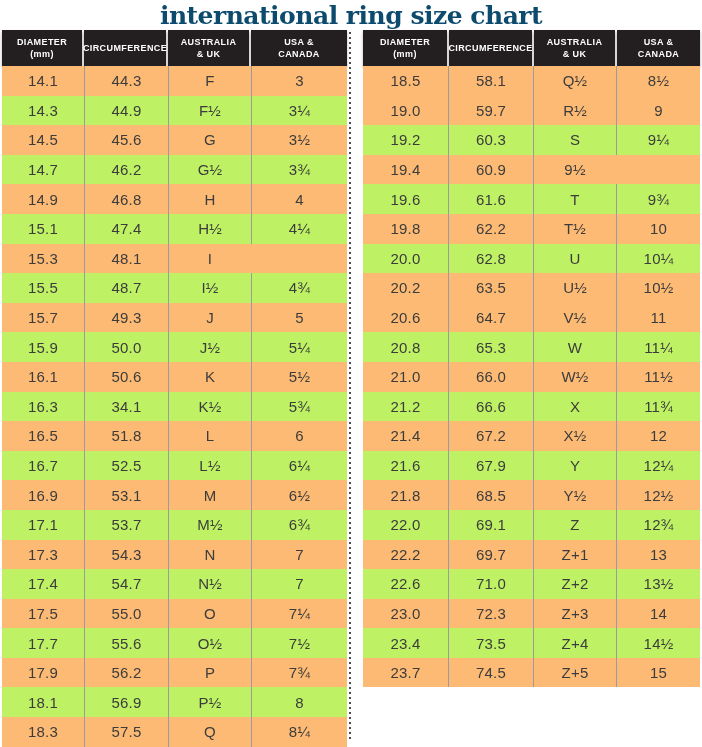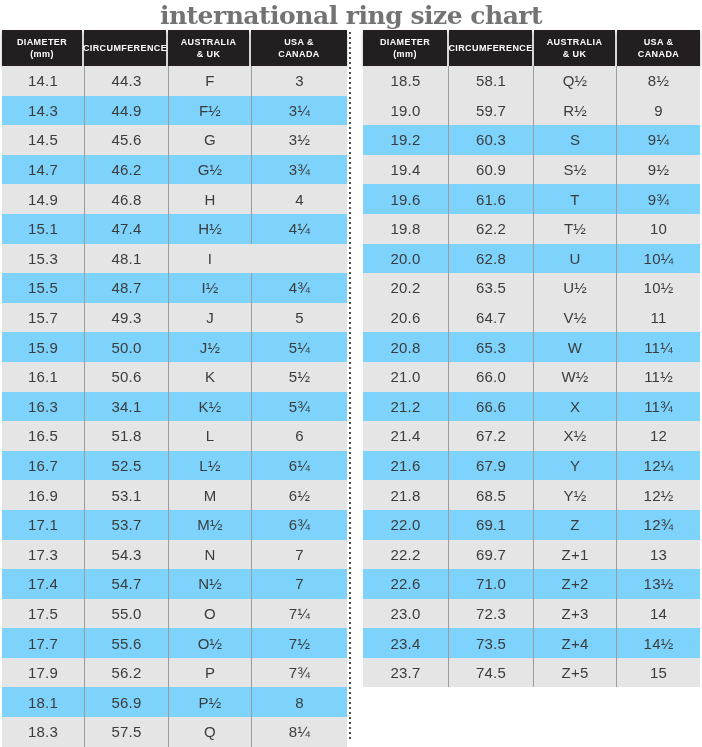--- a/index.html
+++ b/index.html
@@ -3,41 +3,41 @@
 <meta charset="utf-8">
 <style>
   html,body{margin:0;padding:0;background:#fff;}
   .page{
     width:702px;height:747px;background:#ffffff;overflow:hidden;
     font-family:"Liberation Sans",sans-serif;position:relative;
   }
   .title{
     margin:0;height:30px;line-height:31px;text-align:center;
     font-family:"DejaVu Serif",serif;font-weight:800;font-size:25px;
-    letter-spacing:-0.5px;color:#737373;white-space:nowrap;
+    letter-spacing:-0.5px;color:#0c4a6e;white-space:nowrap;
   }
   .tables{display:flex;padding:0 2px;height:717px;}
   .table{display:flex;flex-direction:column;flex:0 0 auto;}
   .t0{width:345px;}
   .t1{width:337px;}
   .spacer{width:16px;flex:0 0 auto;position:relative;}
   .dots{
     position:absolute;left:2px;top:2px;bottom:8px;width:2px;
     background:repeating-linear-gradient(to bottom,#4a4a4a 0 2px,transparent 2px 5px);
   }
   .thead{display:flex;column-gap:2px;height:36px;flex:0 0 auto;}
   .th{
     background:#231e1f;color:#ffffff;flex:0 0 auto;
     display:flex;flex-direction:column;justify-content:center;align-items:center;
     text-align:center;font-size:9px;font-weight:bold;letter-spacing:0.4px;
     line-height:1.35;box-shadow:0 2px 3px rgba(0,0,0,0.3);
     box-sizing:border-box;
   }
-  .tr{display:flex;height:29.6px;flex:0 0 auto;align-items:stretch;background:#e5e5e5;}
-  .tr.even{background:#7dd3fc;}
+  .tr{display:flex;height:29.6px;flex:0 0 auto;align-items:stretch;background:#fdba74;}
+  .tr.even{background:#bef264;}
   .td{
     flex:0 0 auto;display:flex;align-items:center;justify-content:center;
     font-size:15px;color:#3c3c3c;box-sizing:border-box;letter-spacing:0.2px;
   }
   .td + .td{border-left:1px solid #9c9c9c;}
   
   .t0 .th:nth-child(1){width:80px}
   .t0 .th:nth-child(2){width:82px}
   .t0 .th:nth-child(3){width:81px}
   .t0 .th:nth-child(4){width:96px}
@@ -252,21 +252,20 @@
         </div>
         <div class="tr even">
           <div class="td">19.2</div>
           <div class="td">60.3</div>
           <div class="td">S</div>
           <div class="td">9¼</div>
         </div>
         <div class="tr odd">
           <div class="td">19.4</div>
           <div class="td">60.9</div>
-          <div class="td">S½</div>
           <div class="td">9½</div>
         </div>
         <div class="tr even">
           <div class="td">19.6</div>
           <div class="td">61.6</div>
           <div class="td">T</div>
           <div class="td">9¾</div>
         </div>
         <div class="tr odd">
           <div class="td">19.8</div>

